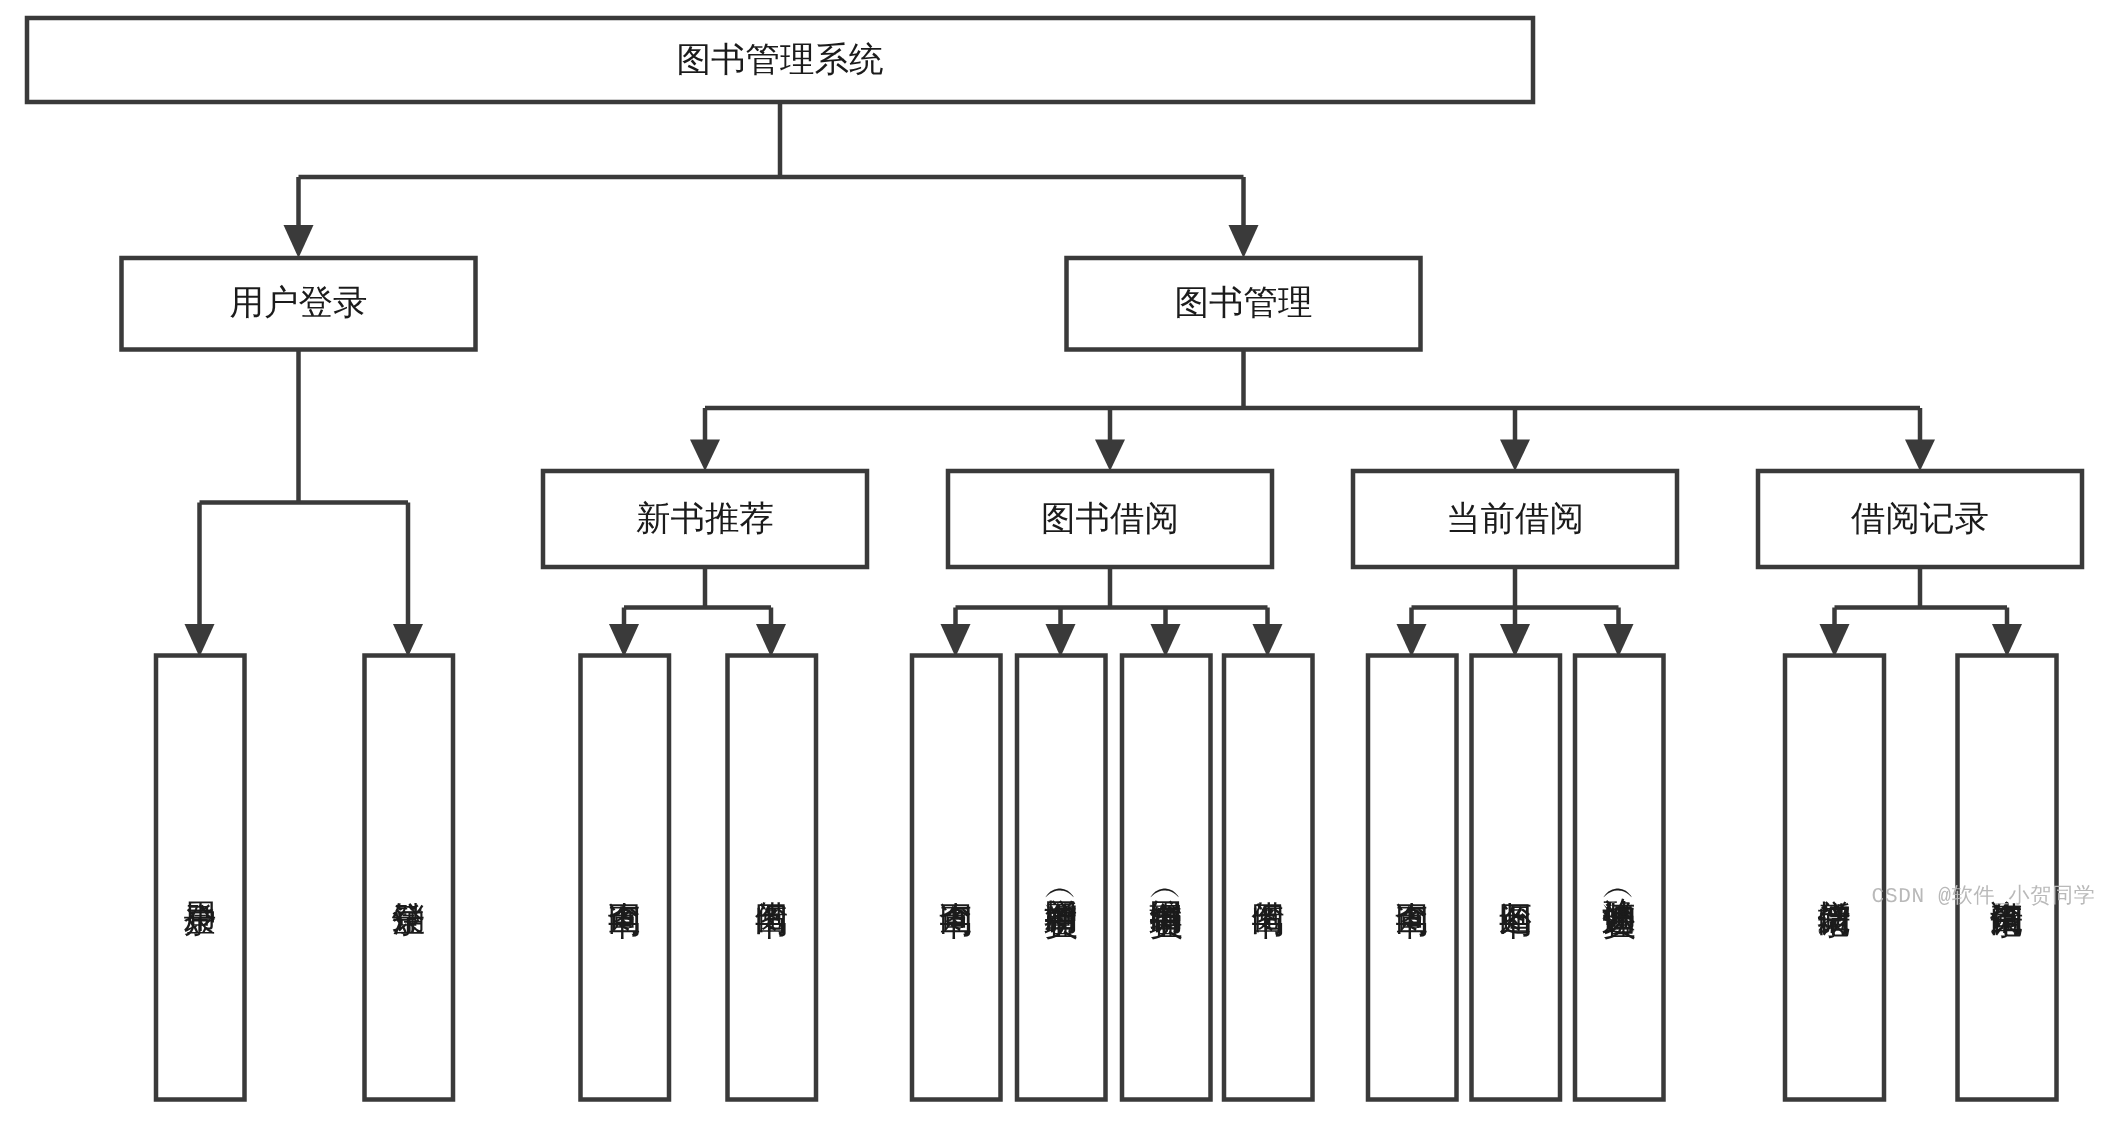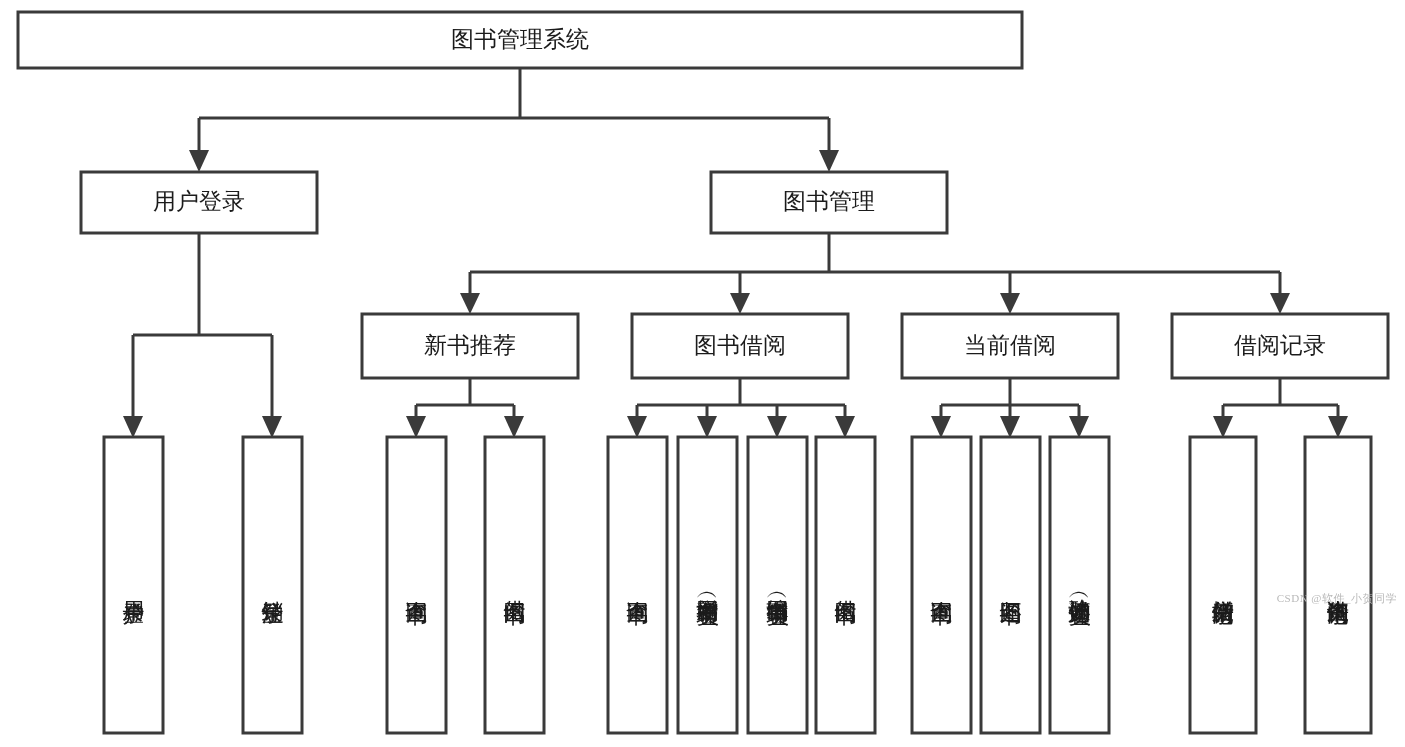--- a/index.html
+++ b/index.html
@@ -58,22 +58,22 @@
     writing-mode: vertical-rl;
     text-orientation: upright;
     white-space: nowrap;
     letter-spacing: 1px;
     pointer-events: none;
   }
   .watermark {
     position: absolute;
     right: 8px;
     bottom: 5px;
-    font-family: Liberation Serif, serif;
-    font-size: 11px;
+    font-family: Liberation Mono, monospace;
+    font-size: 14px;
     color: #b9b9b9;
     letter-spacing: 0.5px;
     white-space: nowrap;
   }
 </style>
 </head>
 <body>
 
 <div id="diagram-root">
 

